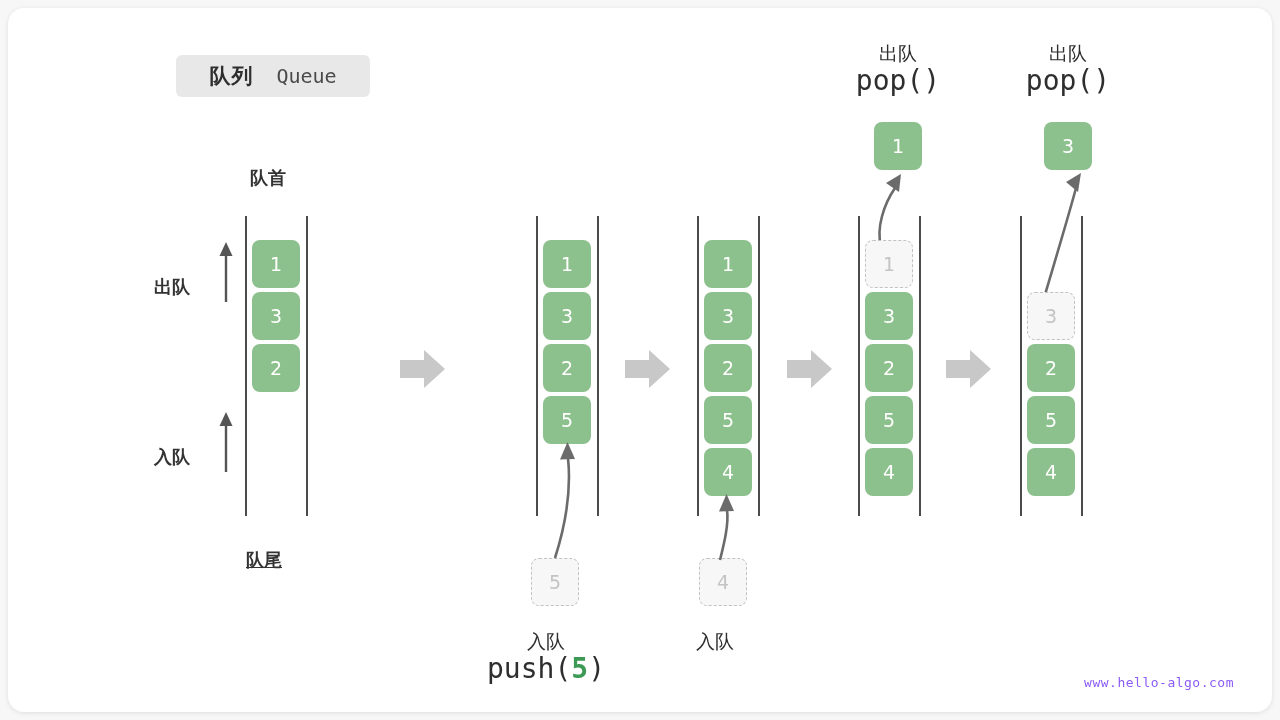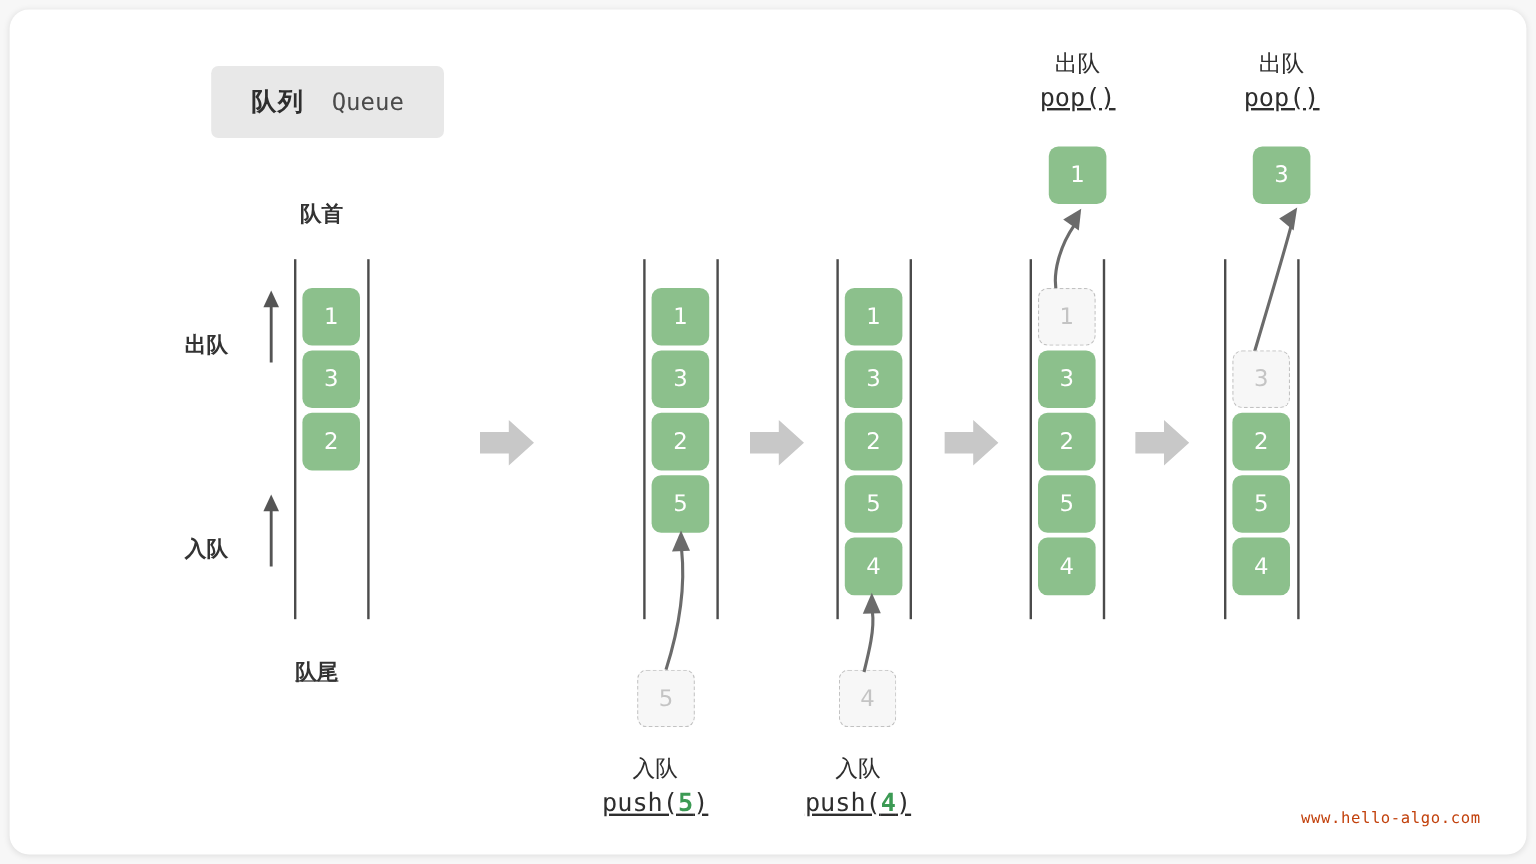--- a/index.html
+++ b/index.html
@@ -25,21 +25,21 @@
     border-radius: 16px;
     box-shadow: 0 1px 5px rgba(0,0,0,0.10);
   }
 
   
   #title-badge {
     position: absolute;
     left: 168px;
     top: 47px;
     width: 194px;
-    height: 60px;
+    height: 42px;
     background: #e8e8e8;
     border-radius: 6px;
     display: flex;
     align-items: center;
     justify-content: center;
     gap: 23px;
   }
   #title-badge .cn {
     font-size: 21px;
     font-weight: bold;
@@ -66,24 +66,23 @@
     white-space: nowrap;
     color: #2e2e2e;
   }
   .op-label .line-cn {
     font-size: 19px;
     line-height: 26px;
     color: #2e2e2e;
   }
   .op-label .line-code {
     font-family: "DejaVu Sans Mono", "Liberation Mono", monospace;
-    font-size: 21px;
+    font-size: 28px;
     line-height: 30px;
     color: #2e2e2e;
-    text-decoration: underline;
   }
   .op-label .arg {
     color: #3c9a54;
     font-weight: bold;
   }
 
   
   .rail {
     position: absolute;
     width: 1.6px;
@@ -119,21 +118,21 @@
   
   .flow-arrow { position: absolute; overflow: visible; }
 
   
   #watermark {
     position: absolute;
     right: 38px;
     bottom: 22px;
     font-family: "DejaVu Sans Mono", "Liberation Mono", monospace;
     font-size: 13px;
-    color: #c2410c;
+    color: #8b5cf6;
     letter-spacing: 0.5px;
   }
 </style>
 </head>
 <body>
 
 <div id="stage">
   <div id="card">
 
     <div id="title-badge">
@@ -202,21 +201,20 @@
     <div class="cell" style="left:696px; top:440px;">4</div>
 
     <div class="cell ghost" style="left:691px; top:550px;">4</div>
     <svg class="flow-arrow" style="left:688px; top:480px;" width="80" height="76">
       <path d="M 24 72 C 28 56, 33 36, 31 22" stroke="#6b6b6b" stroke-width="2.6" fill="none"></path>
       <polygon points="30.5,6 38,23 23,23.5" fill="#6b6b6b"></polygon>
     </svg>
 
     <div class="op-label" style="left:612px; top:620px; width:190px;">
       <div class="line-cn">入队</div>
-      <div class="line-code"><span>push(</span><span class="arg">4</span><span>)</span></div>
     </div>
 
     <svg class="step-arrow" style="left:779px; top:340px;" width="46" height="42">
       <polygon points="0,12 24,12 24,2 45,21 24,40 24,30 0,30" fill="#c8c8c8"></polygon>
     </svg>
 
     <div class="op-label" style="left:820px; top:32px; width:140px;">
       <div class="line-cn">出队</div>
       <div class="line-code">pop()</div>
     </div>

